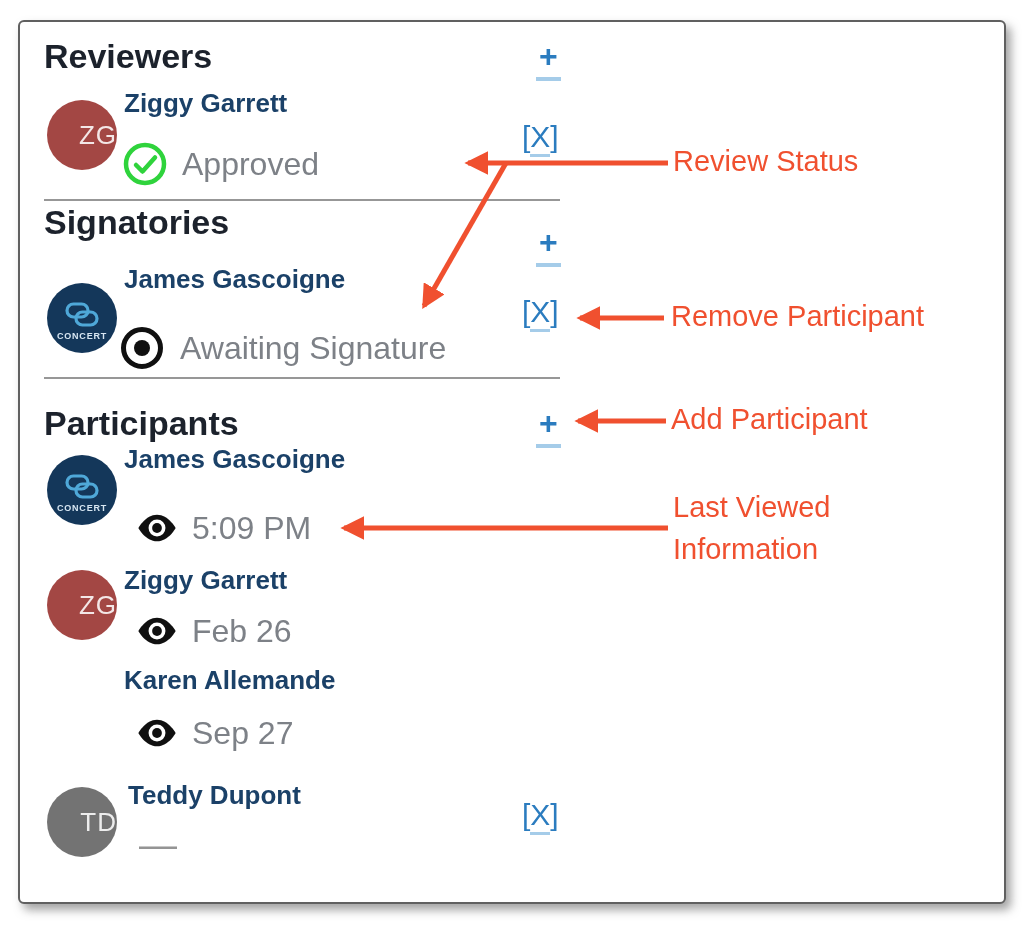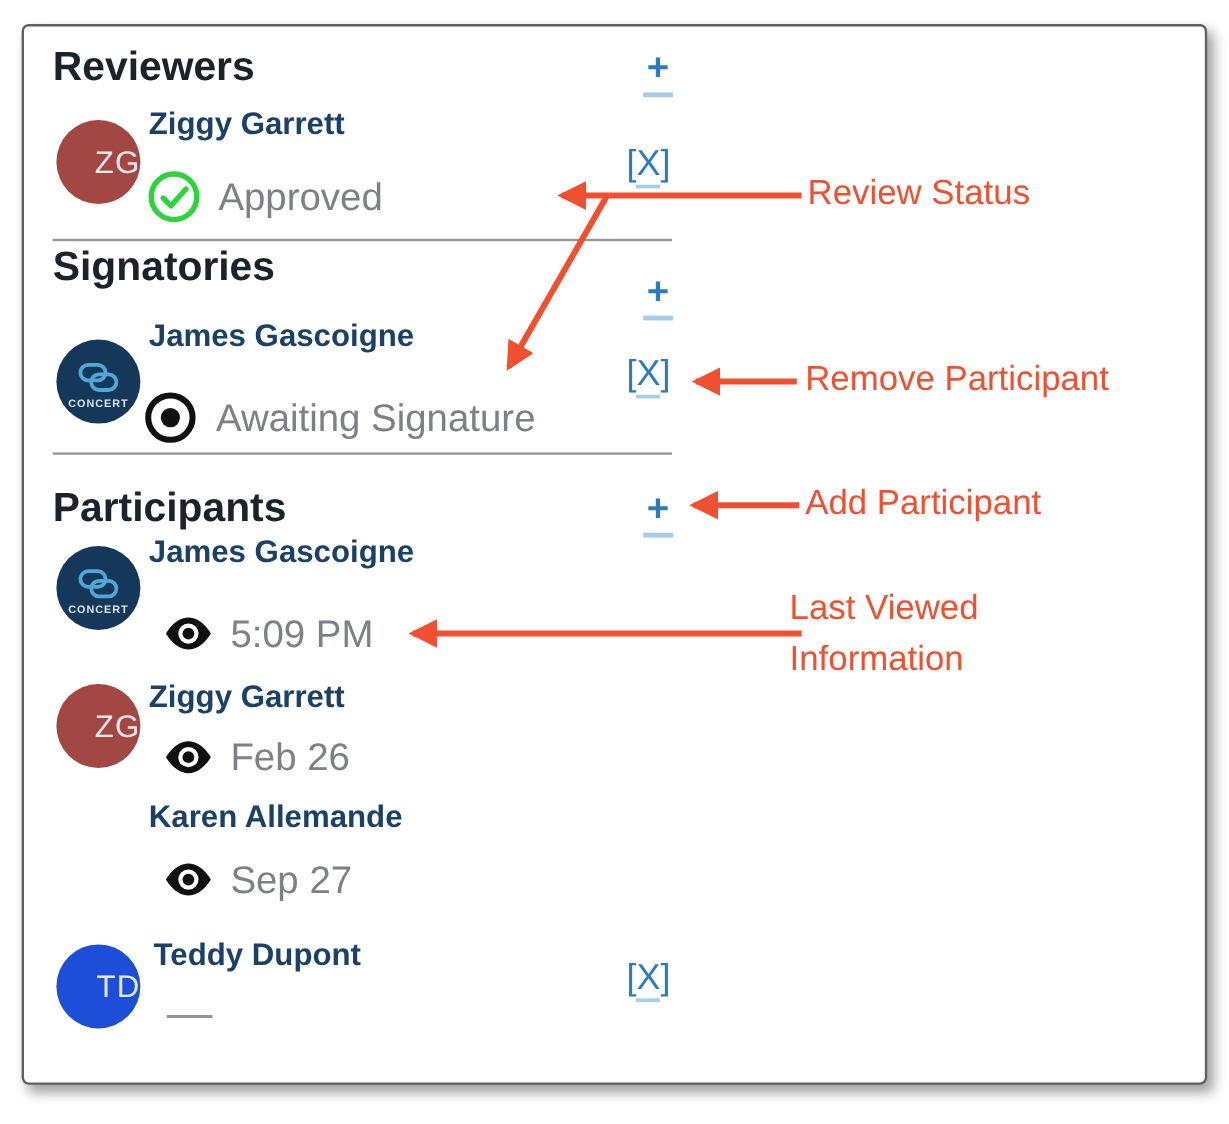--- a/index.html
+++ b/index.html
@@ -138,21 +138,21 @@
   <div class="name" style="left:124px; top:666px;">Karen Allemande</div>
   <div class="statusline" style="left:136px; top:714px; height:38px;">
     <svg width="42" height="32" viewBox="0 0 46 36">
       <path d="M23 3 C10 3 2 18 2 18 C2 18 10 33 23 33 C36 33 44 18 44 18 C44 18 36 3 23 3 Z" fill="#101010"></path>
       <circle cx="23" cy="18" r="9.5" fill="#ffffff"></circle>
       <circle cx="23" cy="18" r="5.5" fill="#101010"></circle>
     </svg>
     <span class="txt">Sep 27</span>
   </div>
 
-  <div class="avatar" style="left: 47px; top: 787px; background: #1d4ed8;">
+  <div class="avatar" style="left: 47px; top: 787px; background: #737373;">
     <span>TD</span>
   </div>
   <div class="name" style="left:128px; top:781px;">Teddy Dupont</div>
   <div class="dash" style="left:139px; top:826px;">—</div>
   <div class="removebtn" style="left:522px; top:800px;"><span>[</span><span class="x">X</span><span>]</span></div>
 
   <svg id="arrows" width="1024" height="937">
     <defs>
       <marker id="ah" viewBox="0 0 10 10" refX="8.5" refY="5" markerWidth="4.8" markerHeight="4.8" orient="auto" markerUnits="strokeWidth">
         <path d="M0,0 L10,5 L0,10 Z" fill="#F0502F"></path>
@@ -161,18 +161,18 @@
     <line x1="668" y1="163" x2="468" y2="163" marker-end="url(#ah)"></line>
     <line x1="506" y1="163" x2="424" y2="306" marker-end="url(#ah)"></line>
     <line x1="664" y1="318" x2="580" y2="318" marker-end="url(#ah)"></line>
     <line x1="666" y1="421" x2="578" y2="421" marker-end="url(#ah)"></line>
     <line x1="668" y1="528" x2="344" y2="528" marker-end="url(#ah)"></line>
   </svg>
 
   <div class="annot" style="left:673px; top:140px;">Review Status</div>
   <div class="annot" style="left:671px; top:295px;">Remove Participant</div>
   <div class="annot" style="left:671px; top:398px;">Add Participant</div>
-  <div class="annot" style="left:658px; top:486px;">
+  <div class="annot" style="left:673px; top:486px;">
     <div>Last Viewed</div>
     <div>Information</div>
   </div>
 
 </div>
 
 </body></html>

